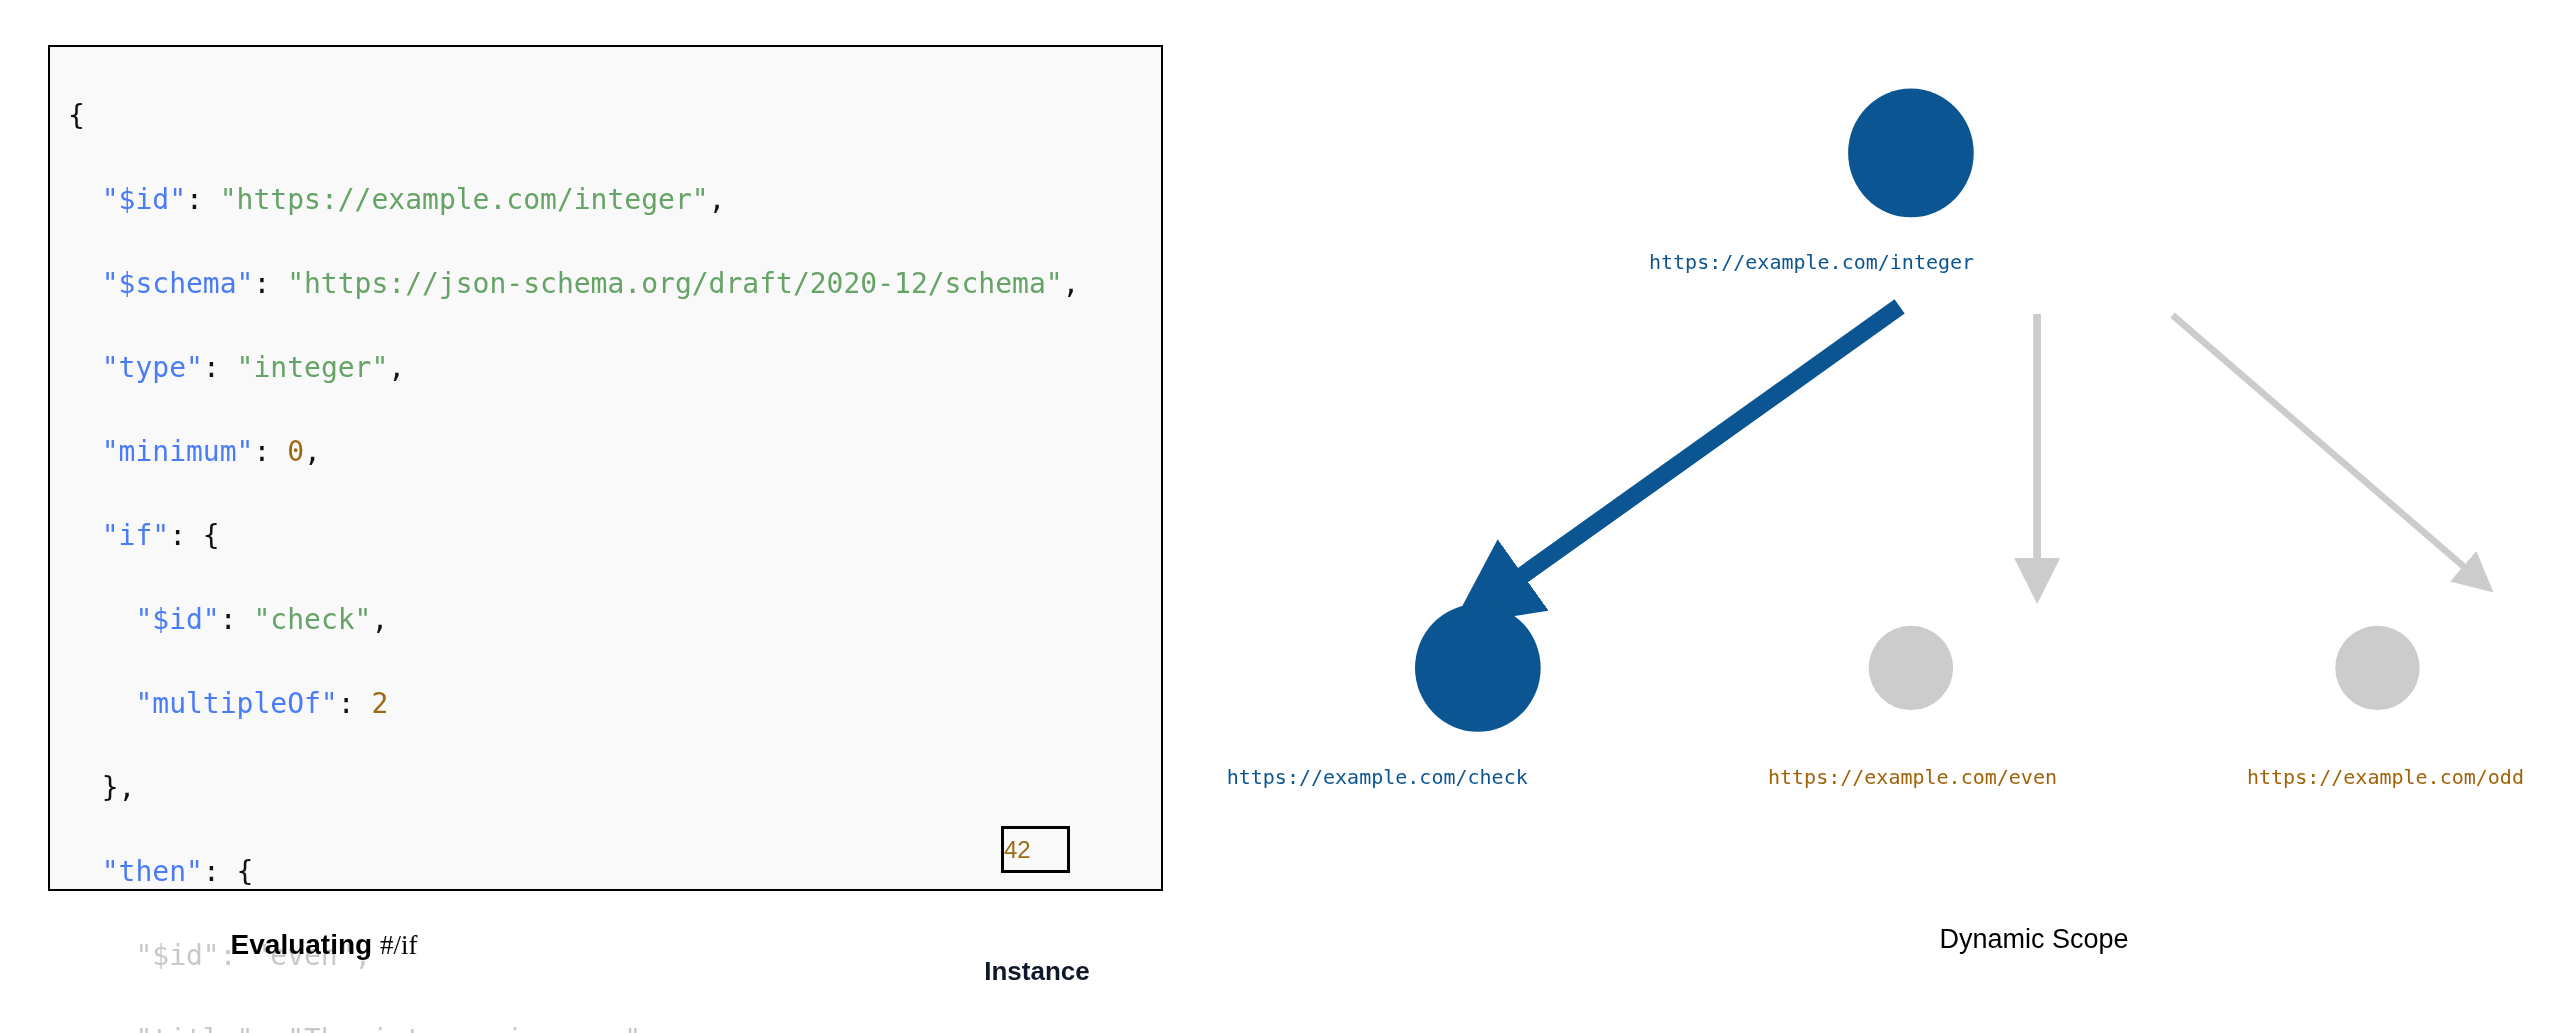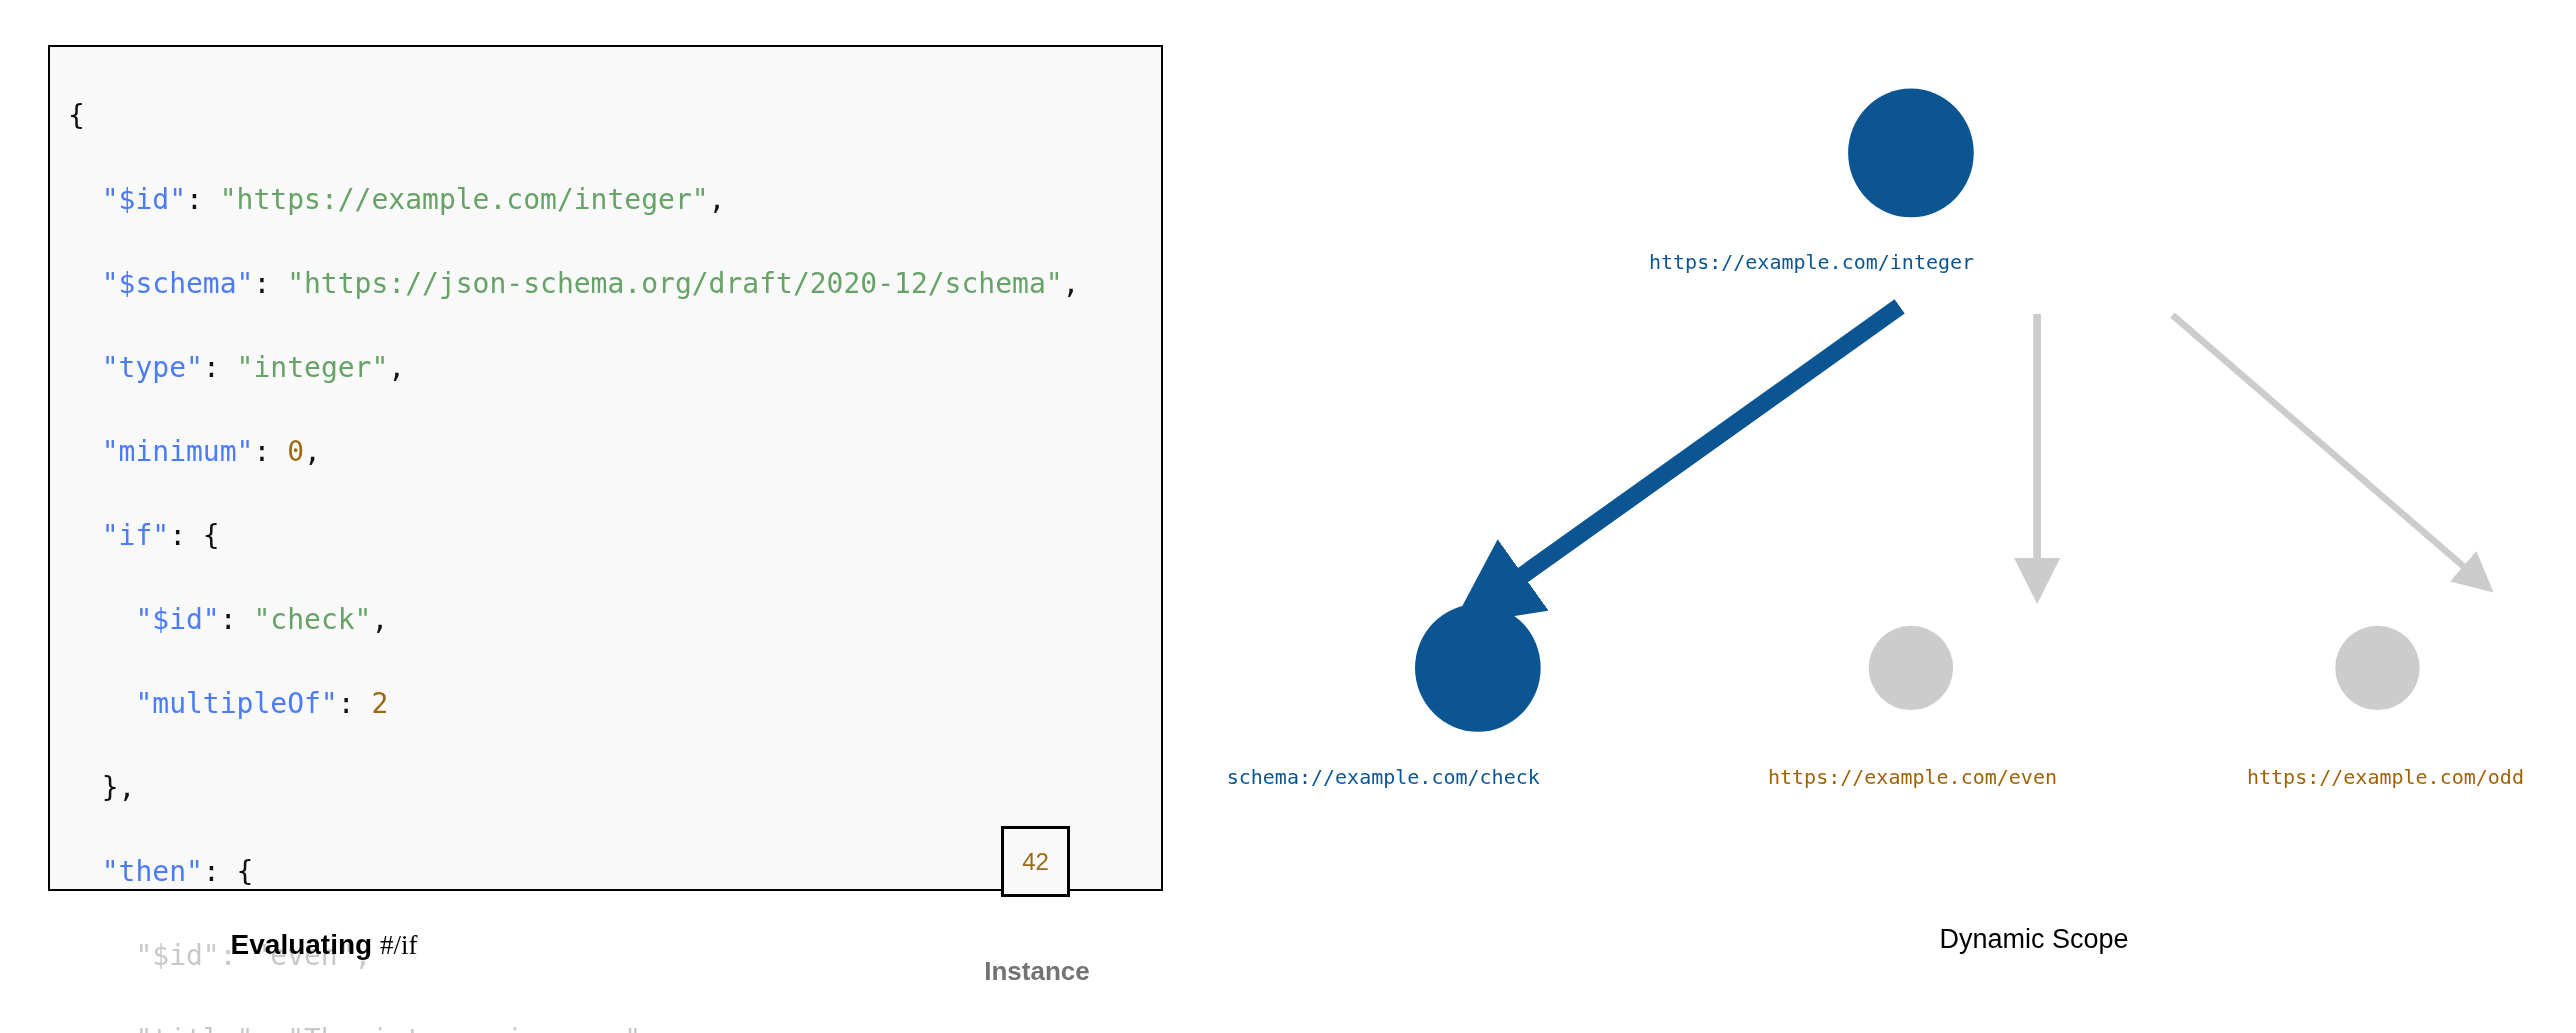--- a/index.html
+++ b/index.html
@@ -49,44 +49,44 @@
   .tok-num   { color: #9c6a14; }
   .tok-punc  { color: #111111; }
   .dim       { color: #c8c8c8; }
 
   
   #instance-box {
     position: absolute;
     left: 1001px;
     top: 826px;
     width: 69px;
-    height: 71px;
+    height: 47px;
     border: 3.1px solid #000000;
     background: #f9f9f9;
     box-sizing: border-box;
     display: flex;
     align-items: center;
-    justify-content: center;
+    justify-content: flex-start;
   }
   #instance-value {
     font-family: "Liberation Sans", sans-serif;
     font-size: 24px;
     color: #9c6a14;
     line-height: 1;
   }
   #instance-caption {
     position: absolute;
     left: 921px;
     top: 956px;
     width: 232px;
     text-align: center;
     font-family: "Liberation Sans", sans-serif;
     font-weight: bold;
     font-size: 26px;
-    color: #737373;
+    color: #0f172a;
   }
 
   
   #evaluating-caption {
     position: absolute;
     left: 48px;
     top: 929px;
     width: 515px;
     text-align: center;
     font-size: 28px;
@@ -199,21 +199,21 @@
 
     <ellipse cx="469" cy="1297" rx="122" ry="124" fill="#0b5592"></ellipse>
 
     <ellipse cx="1310" cy="1297" rx="82" ry="82" fill="#cccccc"></ellipse>
 
     <ellipse cx="2216" cy="1297" rx="82" ry="82" fill="#cccccc"></ellipse>
   </svg>
 
   <div class="node-label label-active" style="left:413px; top:252px;">https://example.com/integer</div>
 
-  <div class="node-label label-active" style="left:-9.3px; top:767px;">schema://example.com/check</div>
+  <div class="node-label label-active" style="left:-9.3px; top:767px;">https://example.com/check</div>
 
   <div class="node-label label-dim" style="left:532px; top:767px;">https://example.com/even</div>
 
   <div class="node-label label-dim" style="left:1011px; top:767px;">https://example.com/odd</div>
 
   <div id="scope-caption">Dynamic Scope</div>
 
 </div>
 
 

